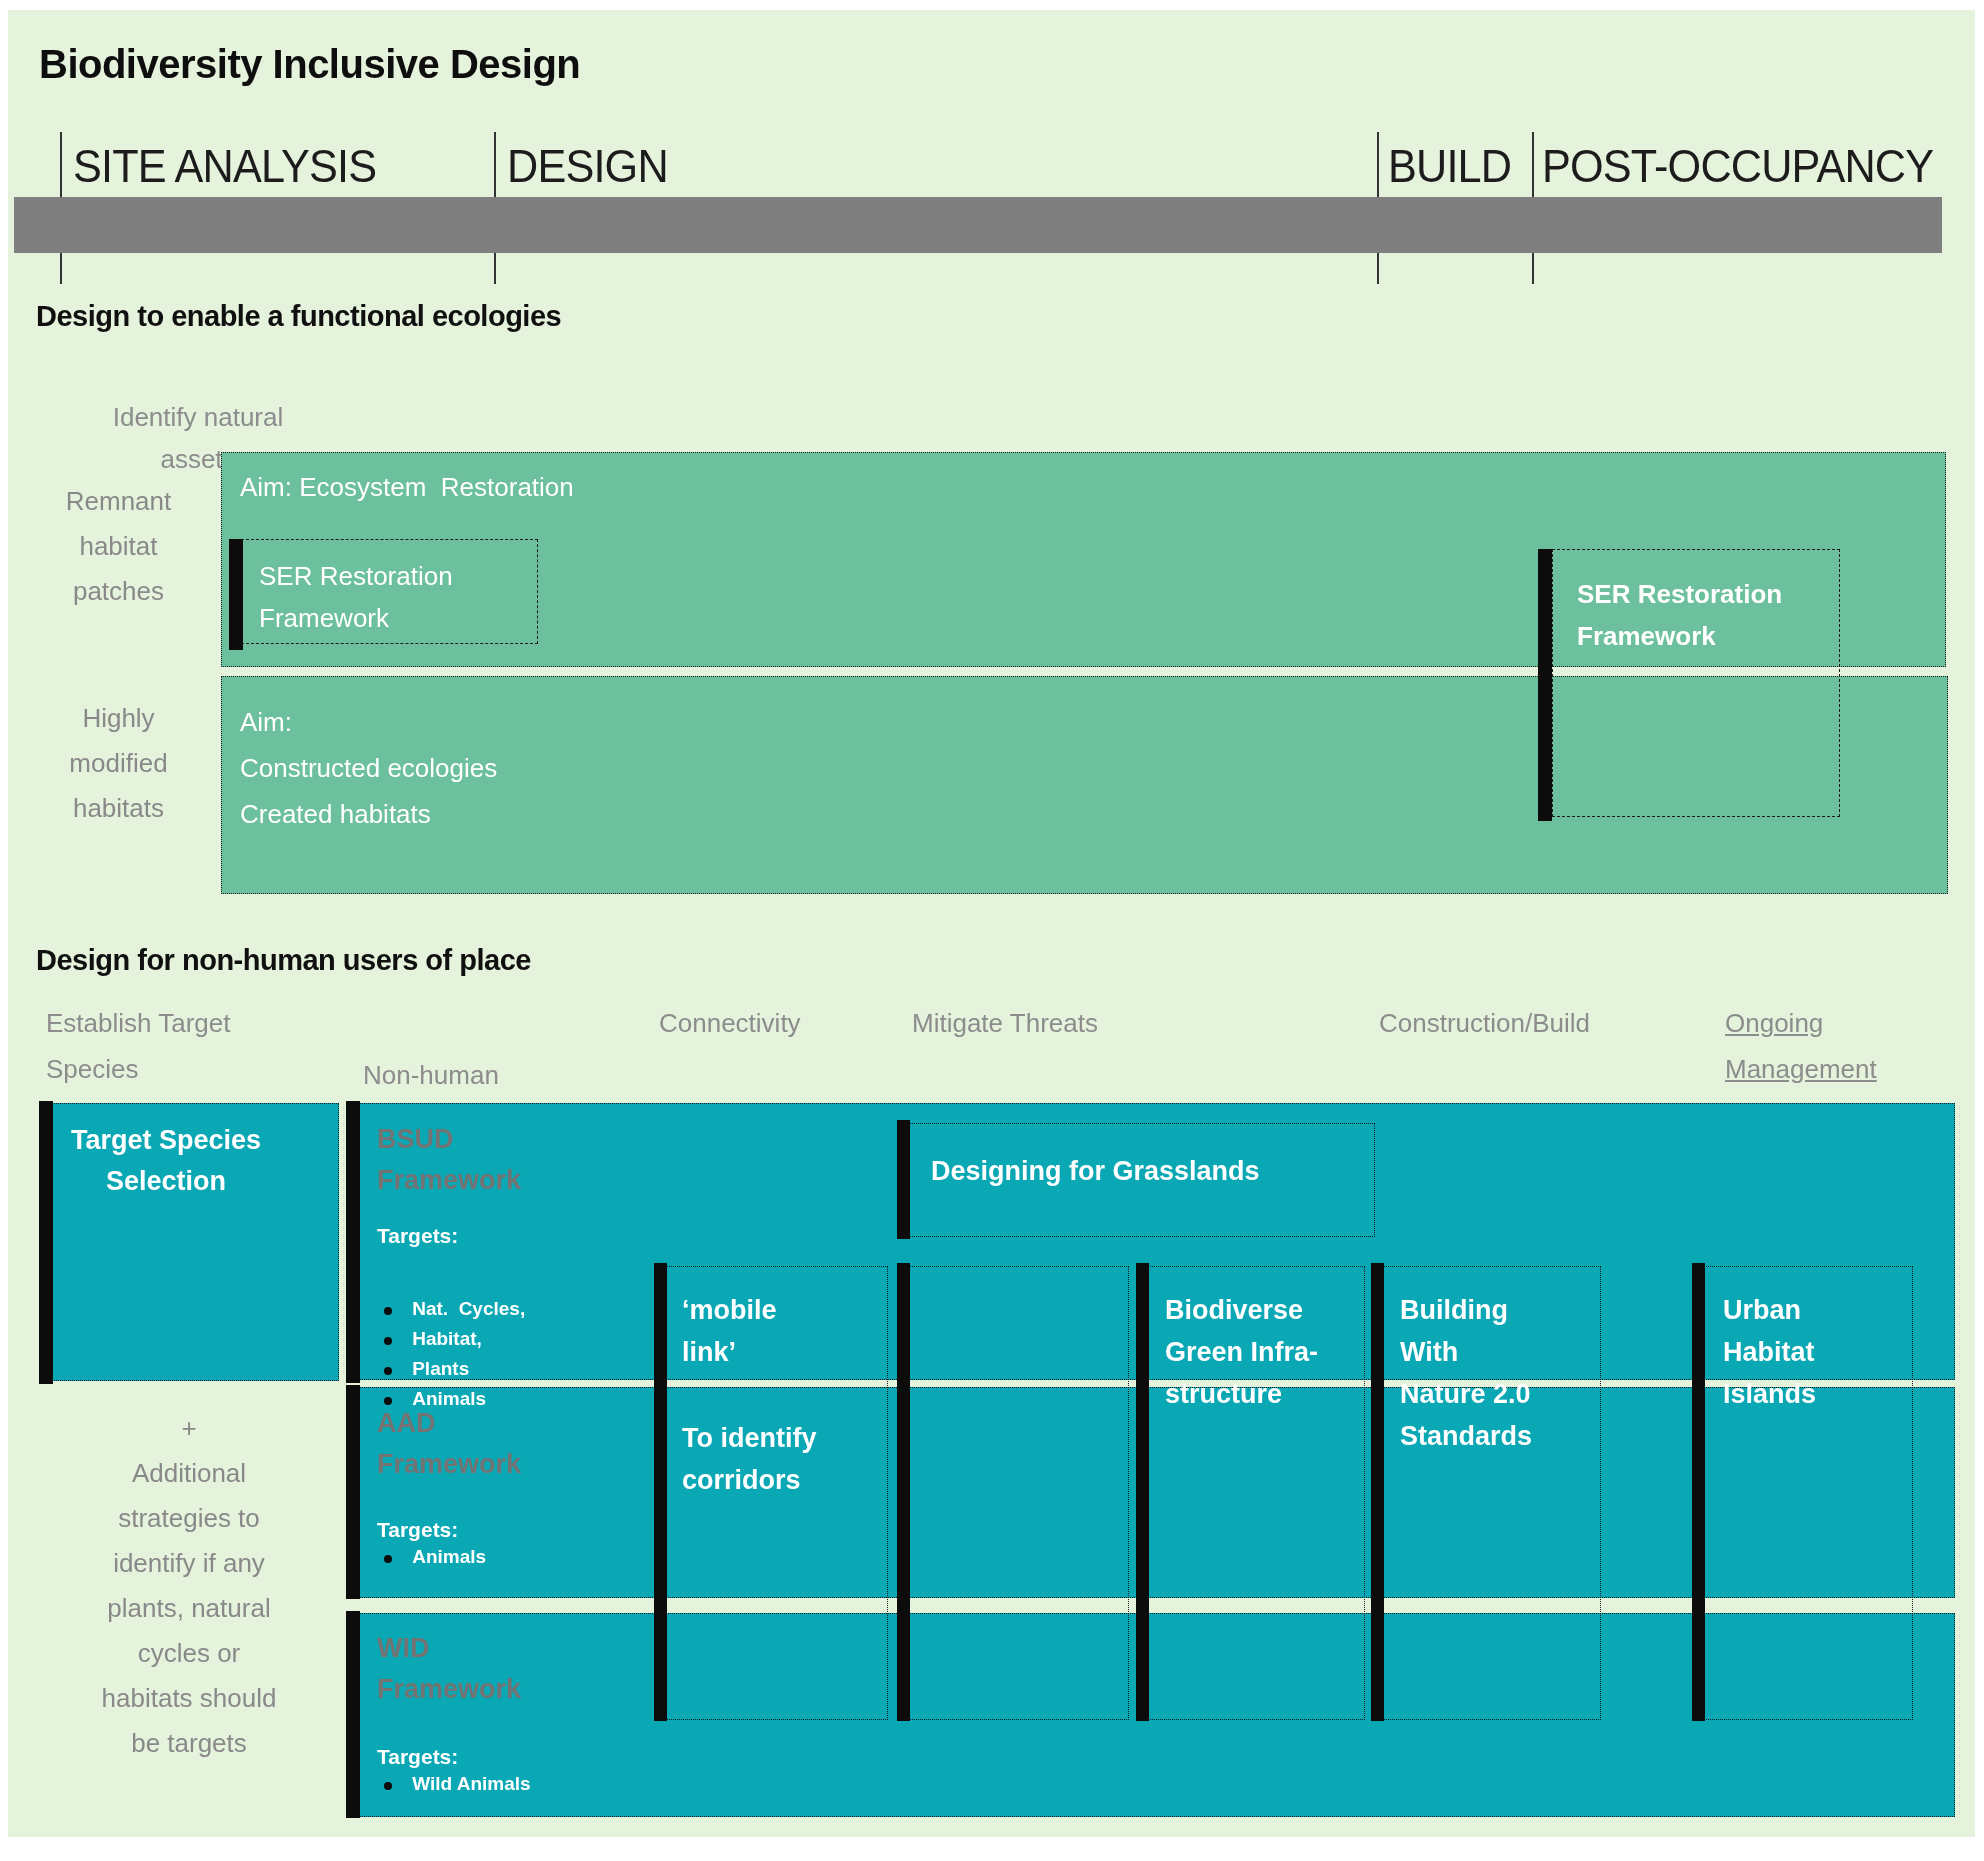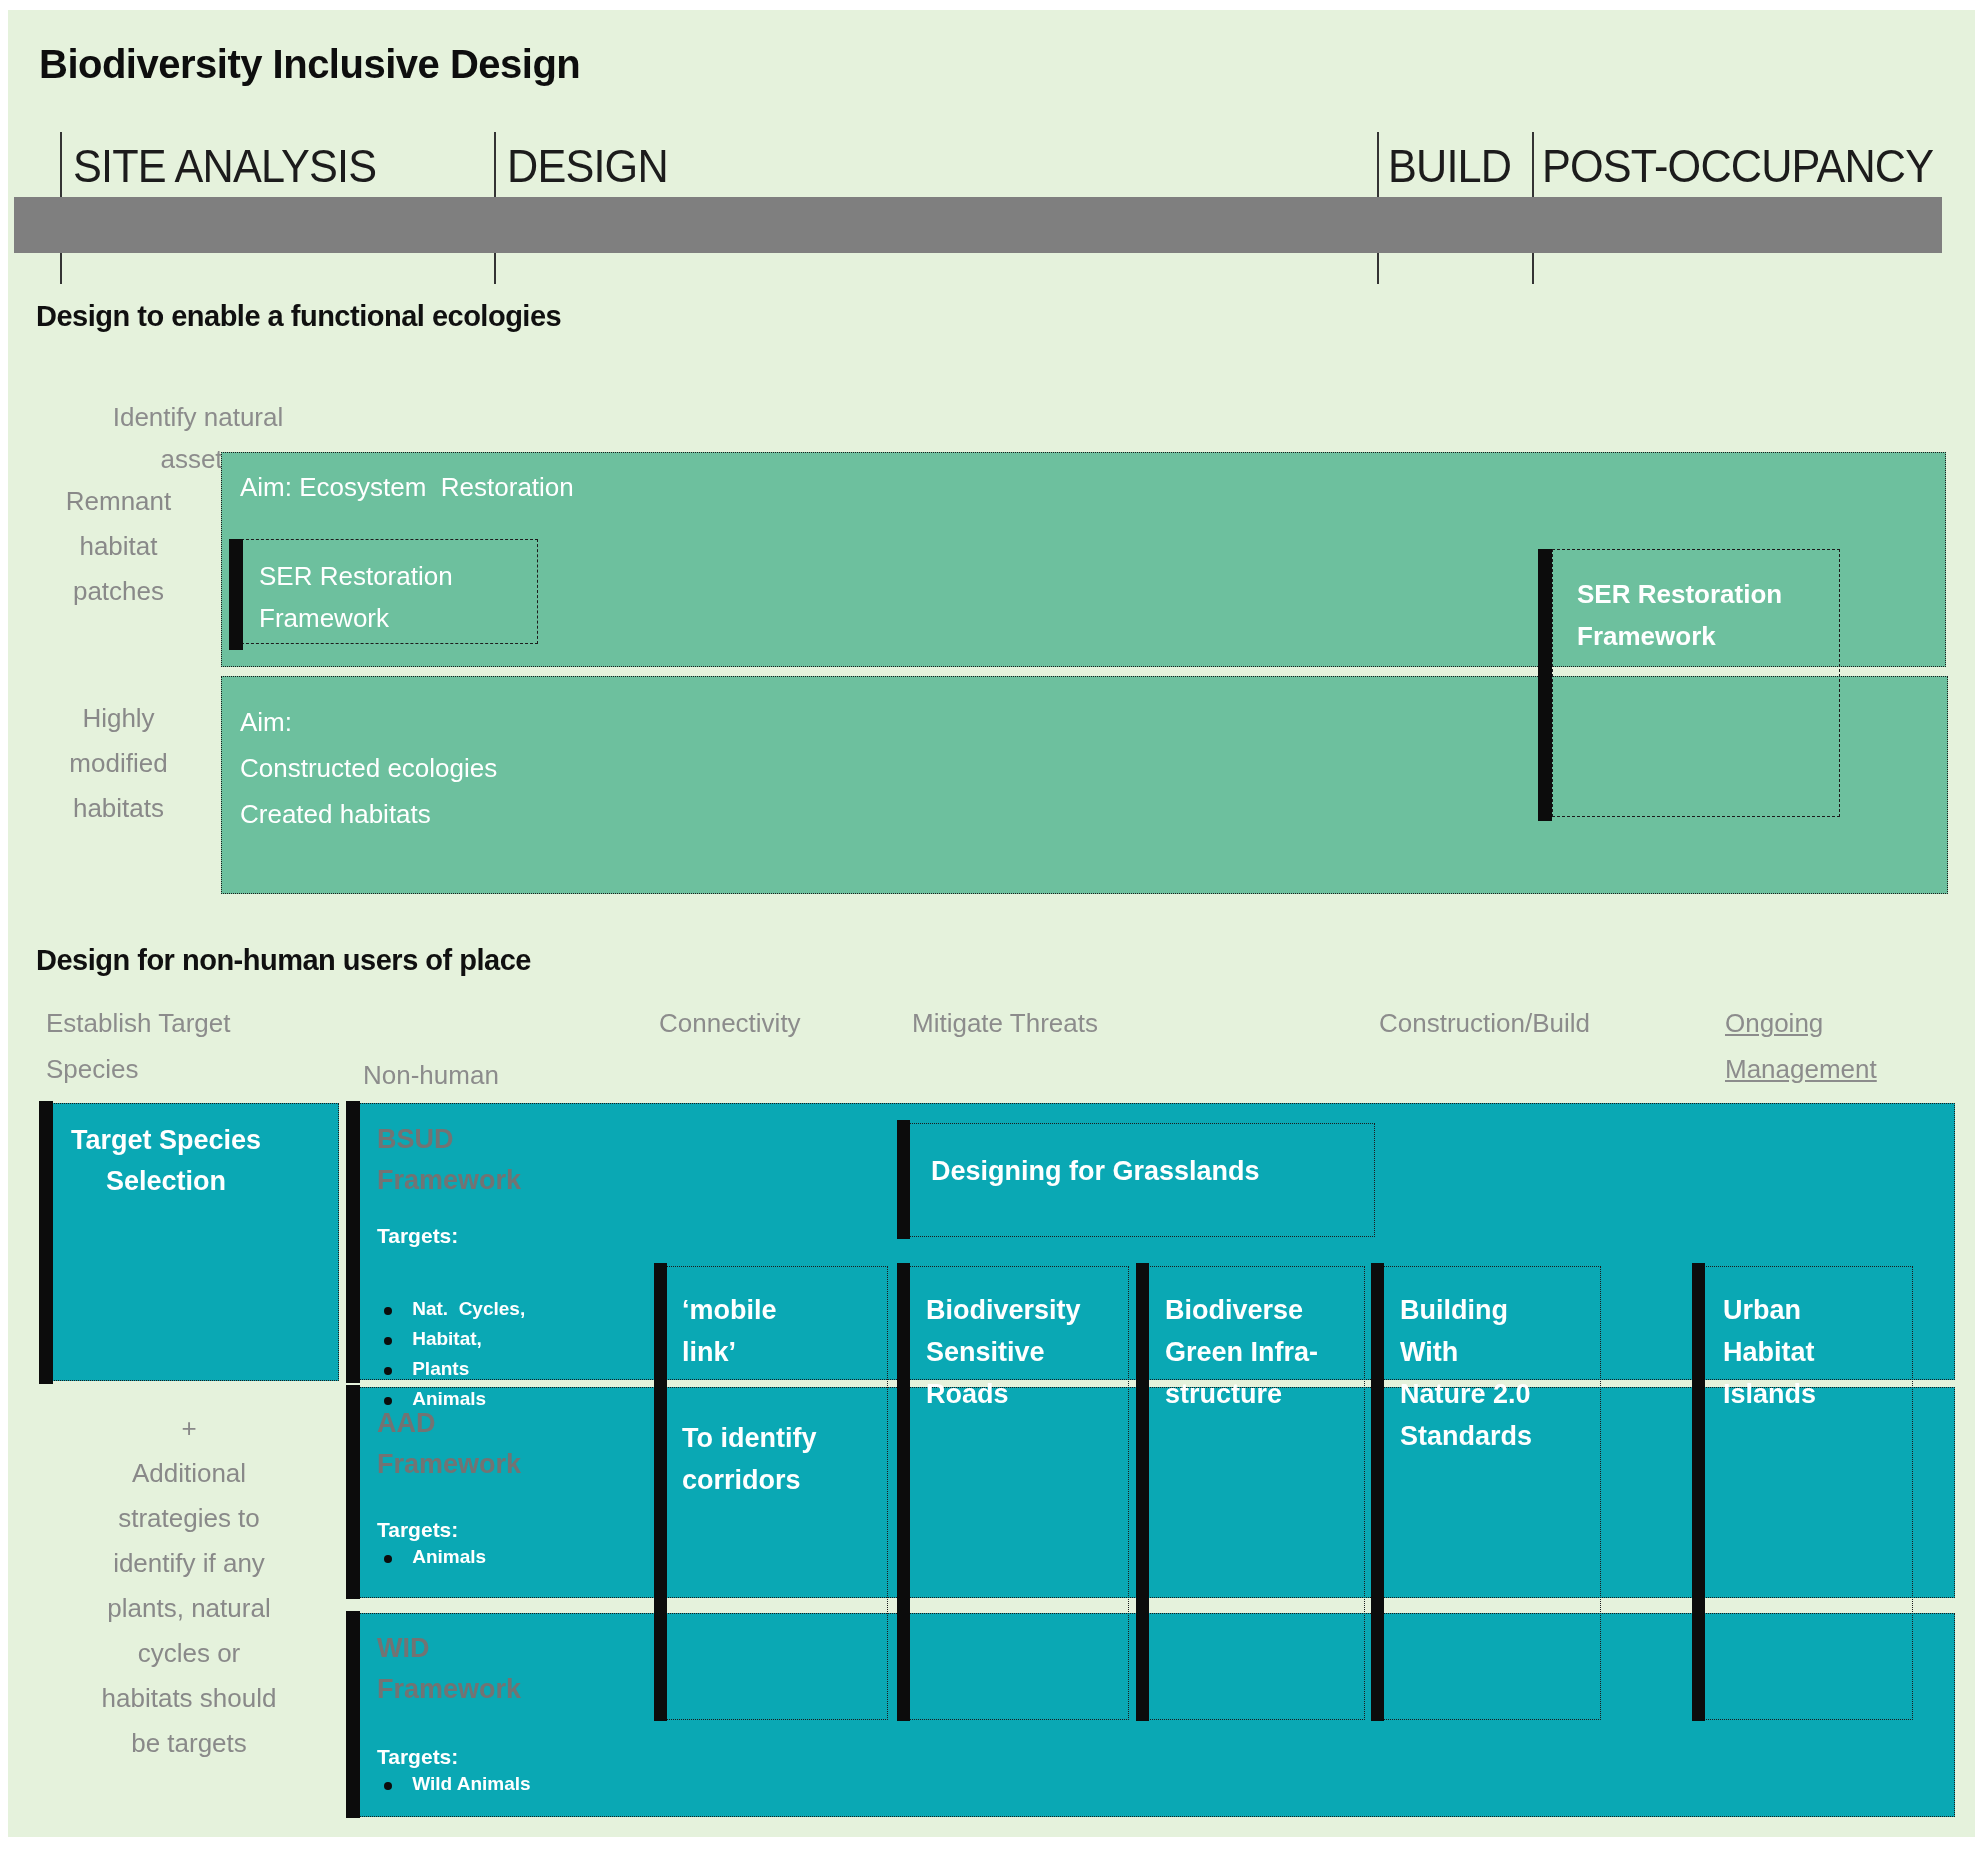--- a/index.html
+++ b/index.html
@@ -161,23 +161,20 @@
 
   <div class="abs ghostbox z5" style="left:658px;top:1266px;width:228px;height:452px;border-width:1.4px;"></div>
   <div class="abs blackbar z5" style="left:654px;top:1263px;width:13px;height:458px;"></div>
   <div class="abs strat-title ml z6" style="left:682px;top:1289px;">‘mobile
 link’</div>
   <div class="abs strat-title ml z6" style="left:682px;top:1417px;">To identify
 corridors</div>
 
   <div class="abs ghostbox z5" style="left:901px;top:1266px;width:226px;height:452px;border-width:1.4px;"></div>
   <div class="abs blackbar z5" style="left:897px;top:1263px;width:13px;height:458px;"></div>
-  <div class="abs strat-title ml z6" style="left:926px;top:1289px;">Biodiversity
-Sensitive
-Roads</div>
 
   <div class="abs ghostbox z5" style="left:1140px;top:1266px;width:223px;height:452px;border-width:1.4px;"></div>
   <div class="abs blackbar z5" style="left:1136px;top:1263px;width:13px;height:458px;"></div>
   <div class="abs strat-title ml z6" style="left:1165px;top:1289px;">Biodiverse
 Green Infra-
 structure</div>
 
   <div class="abs ghostbox z5" style="left:1376px;top:1266px;width:223px;height:452px;border-width:1.4px;"></div>
   <div class="abs blackbar z5" style="left:1371px;top:1263px;width:13px;height:458px;"></div>
   <div class="abs strat-title ml z6" style="left:1400px;top:1289px;">Building

